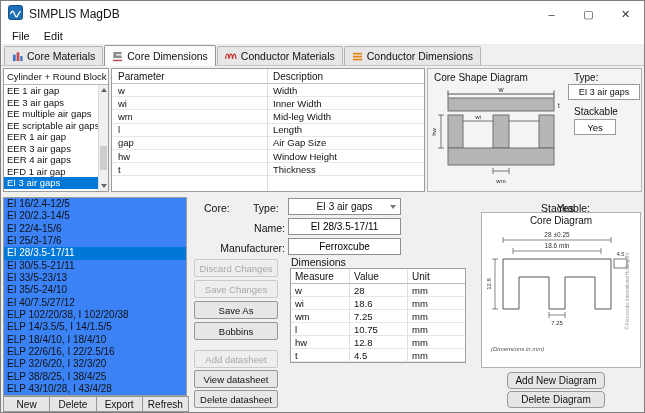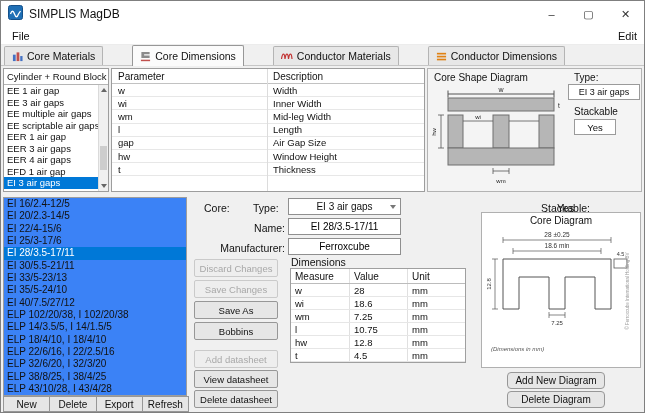--- a/index.html
+++ b/index.html
@@ -8,25 +8,25 @@
 
   .window { position:relative; width:645px; height:413px; background:#f0f0f0; border:1px solid #7f7f7f; overflow:hidden; }
 
   
   .titlebar { position:absolute; top:0; left:0; right:0; height:26px; background:#ffffff; display:flex; align-items:center; padding-left:7px; }
   .title { font-size:12px; margin-left:6px; }
   .win-controls { margin-left:auto; display:flex; align-self:stretch; }
   .win-btn { width:37px; display:flex; align-items:center; justify-content:center; font-size:11px; color:#333; }
 
   
-  .menubar { position:absolute; top:26px; left:0; right:0; height:18px; background:#ffffff; display:flex; align-items:center; padding-left:4px; font-size:11px; border-bottom:1px solid #ececec;justify-content:space-between; }
+  .menubar { position:absolute; top:26px; left:0; right:0; height:18px; background:#ffffff; display:flex; align-items:center; padding-left:4px; font-size:11px; border-bottom:1px solid #ececec; }
   .menu-item { padding:2px 7px; }
 
   
-  .tabbar { position:absolute; top:44px; left:0; right:0; height:21px; background:#f0f0f0; display:flex; align-items:flex-end; padding-left:3px; border-bottom:1px solid #c6c6c6;gap:28px; }
+  .tabbar { position:absolute; top:44px; left:0; right:0; height:21px; background:#f0f0f0; display:flex; align-items:flex-end; padding-left:3px; border-bottom:1px solid #c6c6c6; }
   .tab { display:flex; align-items:center; gap:4px; font-size:10.5px; padding:0 7px; height:19px; background:#e7e7e7; border:1px solid #b4b4b4; border-bottom:none; margin-right:1px; border-radius:2px 2px 0 0; }
   .tab.selected { background:#fbfbfb; height:21px; margin-bottom:-1px; border-color:#979797; }
   .tab svg { display:block; }
 
   .content { position:absolute; top:65px; left:0; right:0; bottom:0; }
   .lbl { position:absolute; font-size:10.5px; white-space:nowrap; }
 
   
   .shape-panel { position:absolute; left:2px; top:2px; width:106px; height:124px; background:#fff; border:1px solid #9d9d9d; }
   .shape-header { height:16px; border-bottom:1px solid #b5b5b5; font-size:9.5px; display:flex; align-items:center; padding:0 3px; white-space:nowrap; overflow:hidden; }

